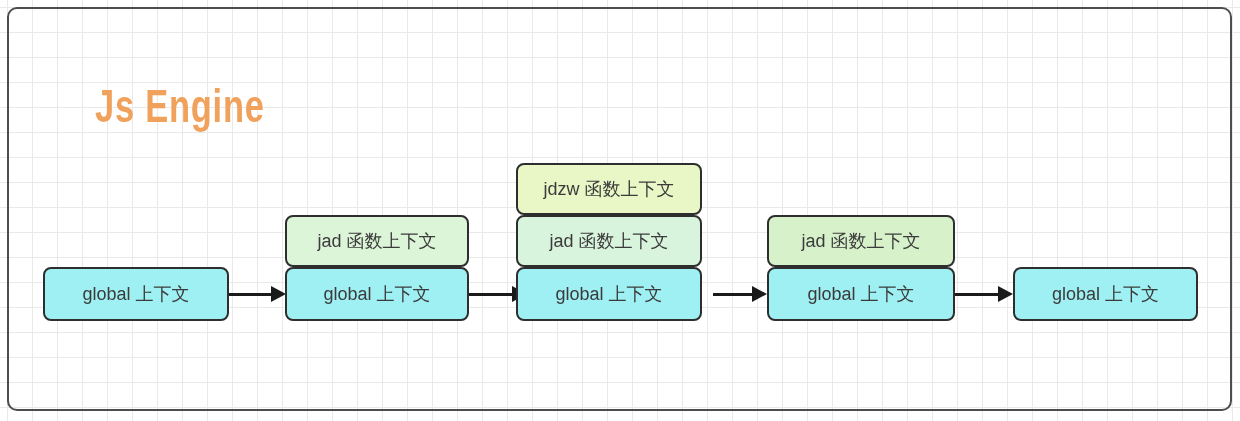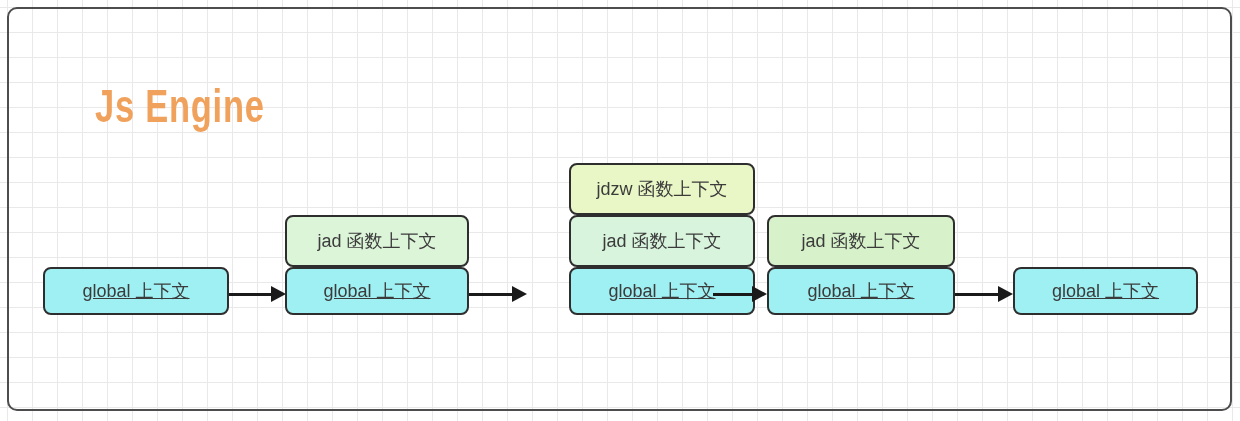--- a/index.html
+++ b/index.html
@@ -41,21 +41,21 @@
     border: 2.5px solid #2e2e2e;
     border-radius: 8px;
     display: flex;
     align-items: center;
     justify-content: center;
     font-size: 18px;
     color: #3b3b3b;
     background: #fff;
   }
   .node.h-top { height: 52px; }
-  .node.h-base { height: 48px; text-decoration: underline; }
+  .node.h-base { height: 54px; }
   .arrow { position: absolute; height: 17px; }
   .arrow .shaft {
     position: absolute;
     left: 0; right: 11px; top: 7px;
     height: 3px;
     background-color: #1a1a1a;
   }
   .arrow .head {
     position: absolute;
     right: 0; top: 0;
@@ -86,21 +86,21 @@
   <div class="stack" style="left:285px; top:215px; width:184px;">
     <div class="node h-top" style="background-color: rgb(220, 244, 216);">jad 函数上下文</div>
     <div class="node h-base" style="background-color: rgb(159, 240, 243);">global 上下文</div>
   </div>
 
   <div class="arrow" style="left:469px; top:286px; width:58px;">
     <div class="shaft" style="background-color: rgb(26, 26, 26);"></div>
     <div class="head" style="border-left-color: rgb(26, 26, 26);"></div>
   </div>
 
-  <div class="stack" style="left:553px; top:163px; width:186px;padding-left:16px;">
+  <div class="stack" style="left:500px; top:163px; width:186px;padding-left:16px;">
     <div class="node h-top" style="background-color: rgb(233, 246, 197);">jdzw 函数上下文</div>
     <div class="node h-top" style="background-color: rgb(217, 244, 221);">jad 函数上下文</div>
     <div class="node h-base" style="background-color: rgb(159, 240, 243);">global 上下文</div>
   </div>
 
   <div class="arrow" style="left:713px; top:286px; width:54px;">
     <div class="shaft" style="background-color: rgb(26, 26, 26);"></div>
     <div class="head" style="border-left-color: rgb(26, 26, 26);"></div>
   </div>
 

